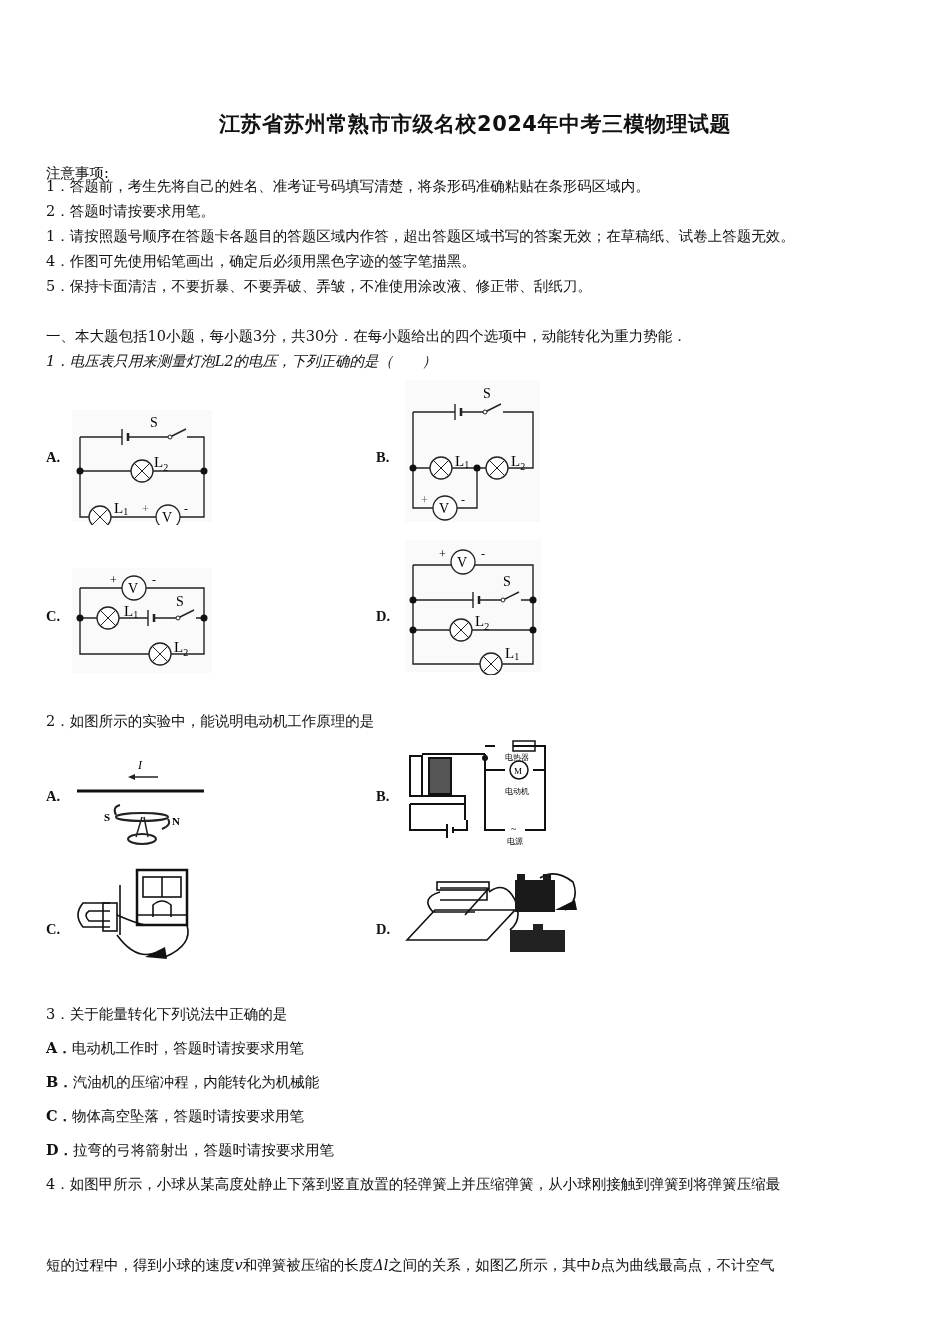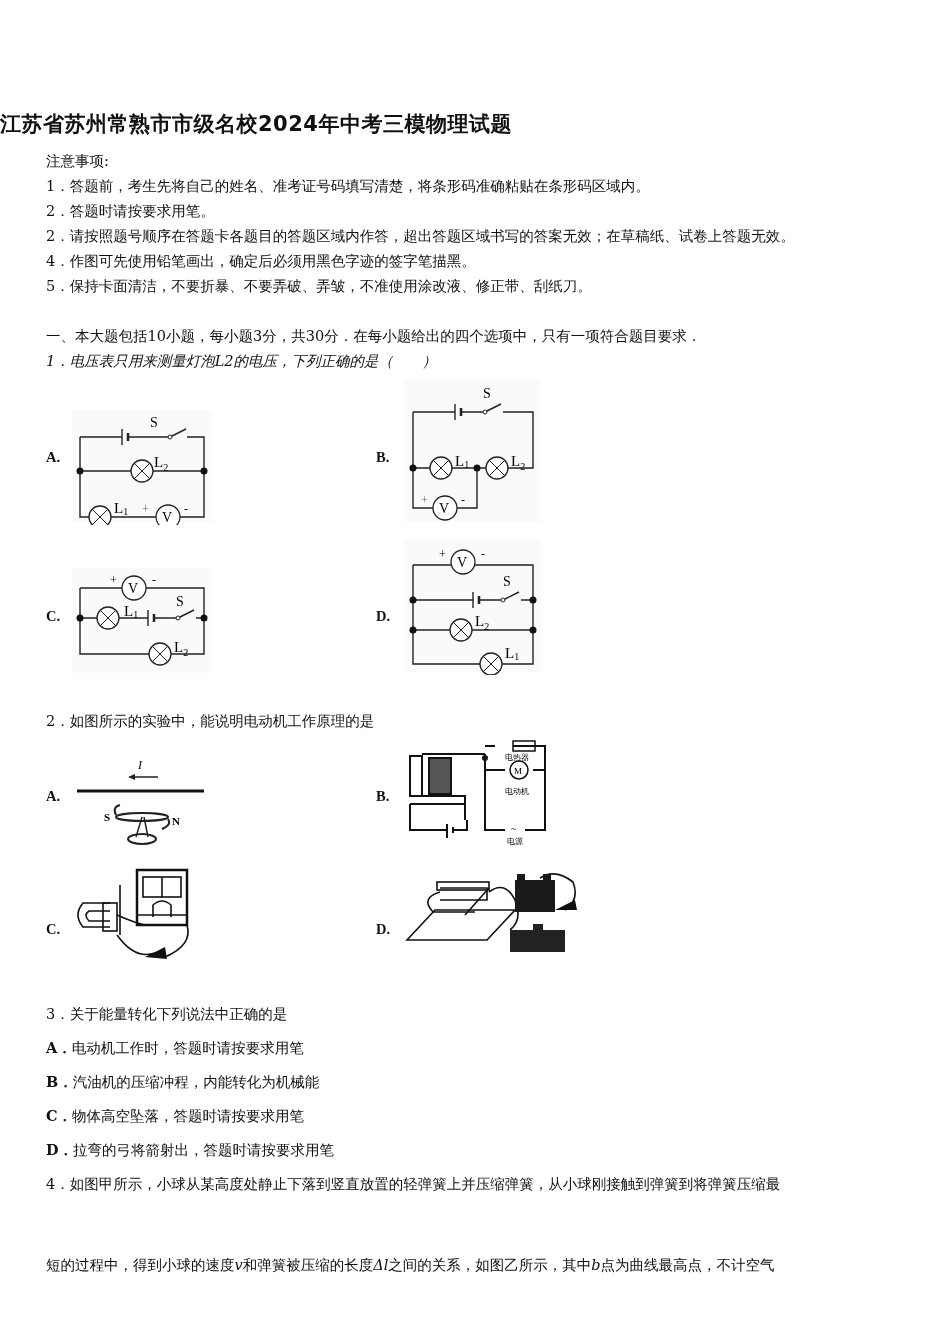--- a/index.html
+++ b/index.html
@@ -3,45 +3,45 @@
 <meta charset="utf-8">
 <style>
   html, body { margin: 0; padding: 0; background: #ffffff; }
   body {
     width: 950px; height: 1344px; position: relative; overflow: hidden;
     font-family: "DejaVu Serif", "Liberation Serif", serif;
     color: #111;
   }
   .abs { position: absolute; }
   .title {
-    top: 110px; left: 0; width: 950px; text-align: left;
+    top: 110px; left: 0; width: 950px; text-align: center;
     font-family: "DejaVu Sans", "Liberation Sans", sans-serif;
     font-weight: bold; font-size: 21px; letter-spacing: 0.5px;
   }
   .line { font-size: 14.5px; white-space: nowrap; line-height: 18px; }
   .note { left: 46px; }
   .opt-label { font-weight: bold; font-size: 14.5px; font-family: "Liberation Serif", serif; }
   svg text { font-family: "Liberation Serif", serif; }
   .fig { position: absolute; }
   .bold { font-weight: bold; }
   i { font-style: italic; }
 </style>
 </head>
 <body>
 
 <div class="abs title">江苏省苏州常熟市市级名校2024年中考三模物理试题</div>
 
-<div class="abs line note" style="top:152px;">注意事项:</div>
+<div class="abs line note" style="top:164px;">注意事项:</div>
 <div class="abs line note" style="top:177px;">1．答题前，考生先将自己的姓名、准考证号码填写清楚，将条形码准确粘贴在条形码区域内。</div>
 <div class="abs line note" style="top:202px;">2．答题时请按要求用笔。</div>
-<div class="abs line note" style="top:227px;">2．请按照题号顺序在答题卡各题目的答题区域内作答，超出答题区域书写的答案无效；在草稿纸、试卷上答题无效。</div>
+<div class="abs line note" style="top:227px;">1．请按照题号顺序在答题卡各题目的答题区域内作答，超出答题区域书写的答案无效；在草稿纸、试卷上答题无效。</div>
 <div class="abs line note" style="top:252px;">4．作图可先使用铅笔画出，确定后必须用黑色字迹的签字笔描黑。</div>
 <div class="abs line note" style="top:277px;">5．保持卡面清洁，不要折暴、不要弄破、弄皱，不准使用涂改液、修正带、刮纸刀。</div>
 
-<div class="abs line note" style="top:327px;">一、本大题包括10小题，每小题3分，共30分．在每小题给出的四个选项中，只有一项符合题目要求．</div>
+<div class="abs line note" style="top:327px;">一、本大题包括10小题，每小题3分，共30分．在每小题给出的四个选项中，动能转化为重力势能．</div>
 <div class="abs line note" style="top:352px;font-style:italic;">1．电压表只用来测量灯泡L2的电压，下列正确的是（　　）</div>
 
 <div class="abs opt-label" style="left:46px; top:449px;">A.</div>
 <svg class="fig" style="left:72px; top:405px;" width="145" height="120">
   <rect x="0" y="5" width="140" height="112" fill="#fafafa"></rect>
   <g stroke="#222" stroke-width="1.4" fill="none">
     <path d="M8,32 H50 M56,32 H98 M115,32 H132 V112 H8 V32"></path>
     <line x1="50" y1="24" x2="50" y2="40"></line>
       <line x1="56" y1="28" x2="56" y2="36" stroke-width="2.5"></line>
     <line x1="98" y1="32" x2="114" y2="24"></line>

